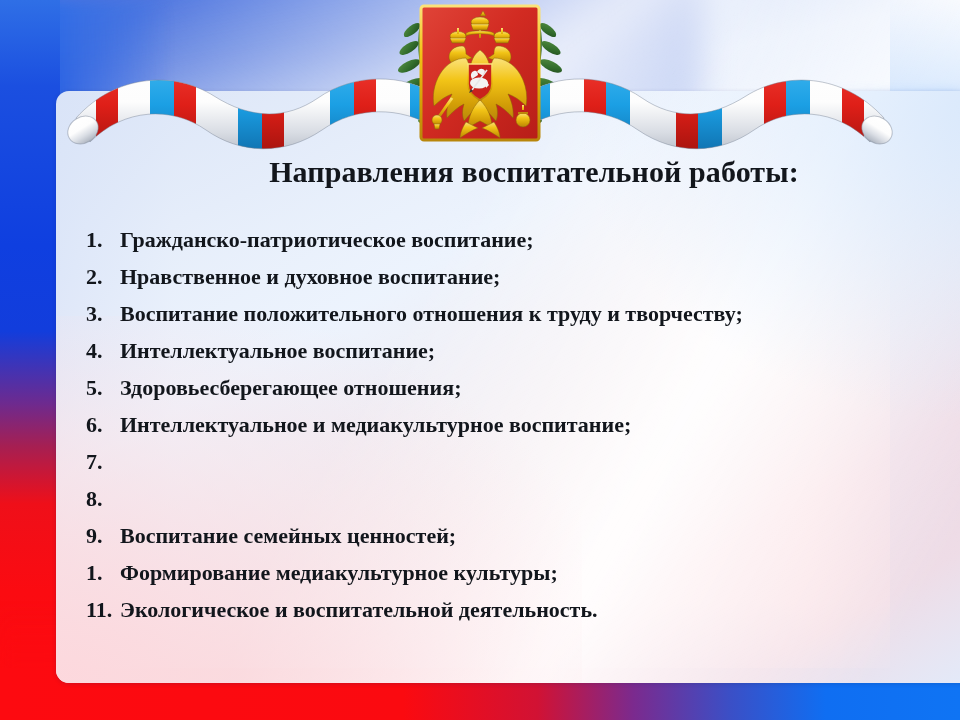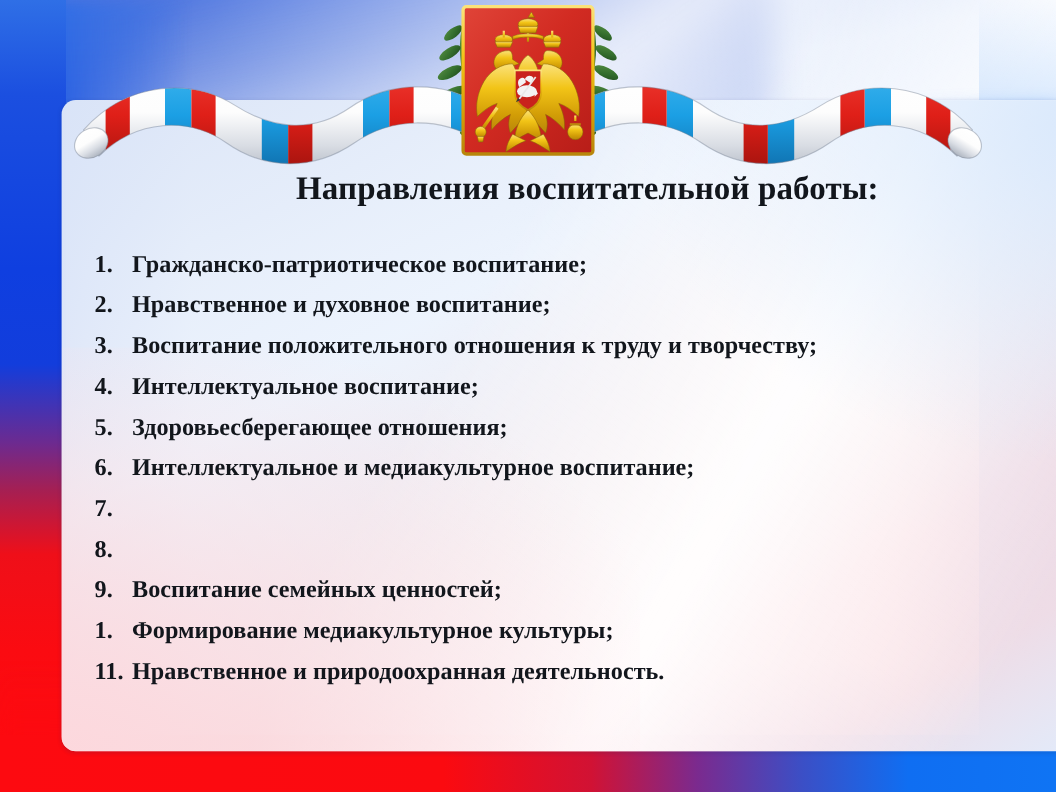--- a/index.html
+++ b/index.html
@@ -238,21 +238,21 @@
         <li>
           <span class="li-num">9.</span>
           <span class="li-txt">Воспитание семейных ценностей;</span>
         </li>
         <li>
           <span class="li-num">1.</span>
           <span class="li-txt">Формирование медиакультурное культуры;</span>
         </li>
         <li>
           <span class="li-num">11.</span>
-          <span class="li-txt">Нравственное и природоохранная деятельность.</span>
+          <span class="li-txt">Экологическое и воспитательной деятельность.</span>
         </li>
       </ul>
   </div>
 </div>
 
 <svg id="emblem" viewBox="0 0 960 150">
   <defs>
     <linearGradient id="gold" x1="0" y1="0" x2="0" y2="1">
       <stop offset="0%" stop-color="#fbe27a"></stop>
       <stop offset="35%" stop-color="#f2c417"></stop>

